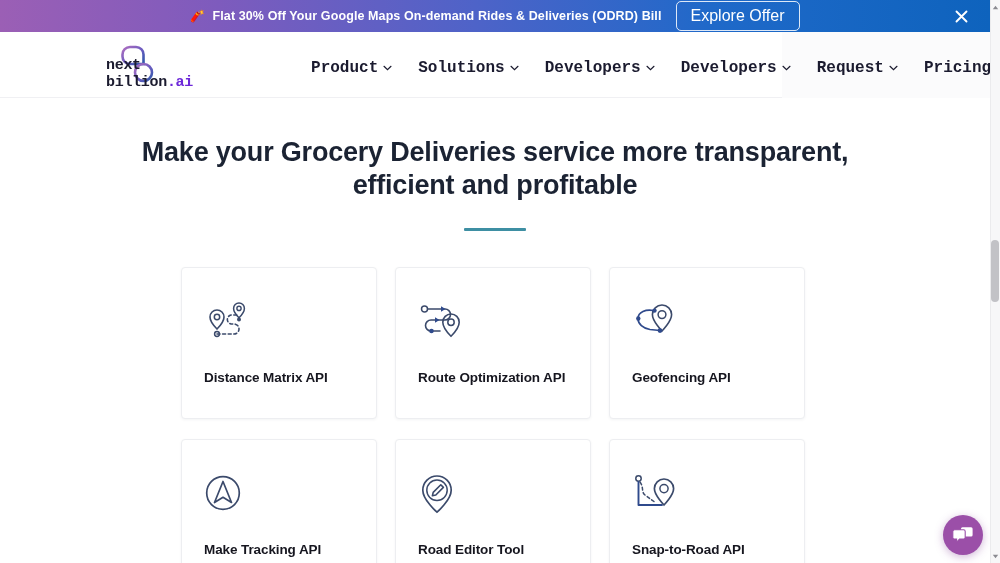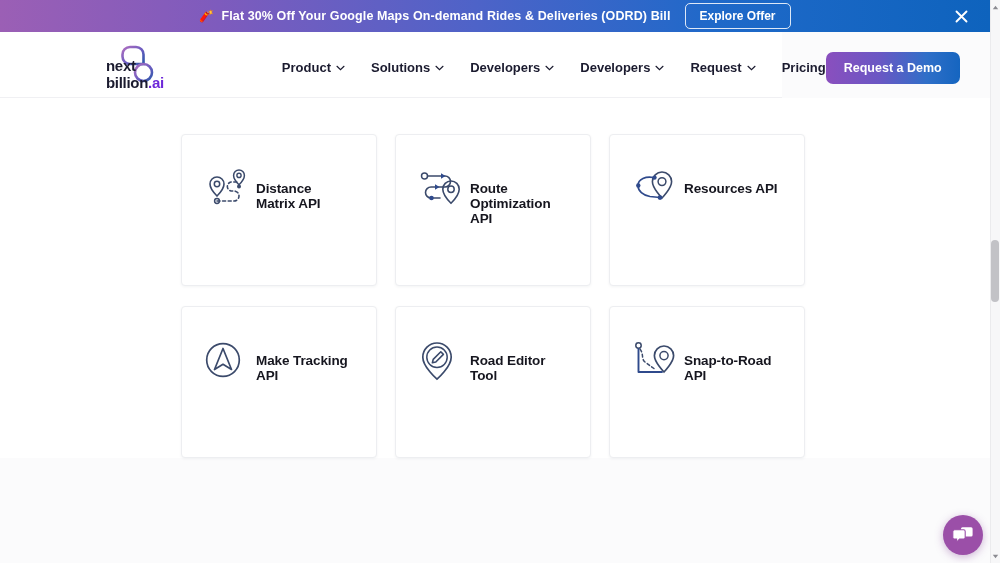--- a/index.html
+++ b/index.html
@@ -25,43 +25,44 @@
   }
   .promo-inner { display:flex; align-items:center; gap:14px; }
   .promo-text {
     color:#ffffff; font-size:12.5px; font-weight:700; letter-spacing:.1px;
     display:flex; align-items:center; gap:7px; white-space:nowrap;
   }
   .promo-emoji { font-size:12px; line-height:1; display:inline-block; }
   .explore-offer {
     border:1px solid rgba(255,255,255,.85);
     color:#ffffff; background:transparent;
-    font-size:12px; font-weight:700; font-family:inherit;
+    font-size:16px; font-weight:400; font-family:inherit;
     padding:5px 14px; border-radius:5px; cursor:pointer;
     white-space:nowrap;
     text-align:center;
   }
   .promo-close {
     position:absolute; right:20px; top:50%; transform:translateY(-50%);
     width:18px; height:18px; cursor:pointer;
     display:flex; align-items:center; justify-content:center;
   }
 
   
   .site-header {
     width:782px; height:66px; background:#ffffff;
     display:flex; align-items:center; padding:6px 34px 0 0;
     border-bottom:1px solid #f0f0f3;
+    font-family:Liberation Mono, monospace;
   }
   .logo-wrap { display:flex; align-items:center; margin-left:100px; cursor:pointer; }
 
   .main-nav { display:flex; align-items:center; gap:26px; margin-left:118px; }
   .nav-item {
     display:flex; align-items:center; gap:5px;
-    font-size:13px; font-weight:700; color:#1b1b2f;
+    font-size:16px; font-weight:700; color:#1b1b2f;
     cursor:pointer; white-space:nowrap;
   }
   .chev { display:block; }
 
   .header-actions { display:flex; align-items:center; gap:12px; margin-left:auto; margin-right:60px; }
   .btn-start-trial {
     border:1px solid #d8d8de; background:#fff; color:#6b6b78;
     font-size:12.5px; font-weight:600; font-family:inherit;
     padding:8px 17px; border-radius:7px; cursor:pointer; white-space:nowrap;
   }
@@ -86,21 +87,21 @@
   .cards-grid {
     width:628px; margin:0 auto;
     display:grid; grid-template-columns:repeat(3, 196px);
     gap:20px 18px;
   }
   .api-card {
     height:152px; background:#ffffff;
     border:1px solid #edeef1; border-radius:4px;
     box-shadow:0 1px 3px rgba(25,30,60,.05);
     padding:28px 22px 0; cursor:pointer;
-    display:flex; flex-direction:row;
+    display:flex; flex-direction:column;
   }
   .card-icon { height:56px; display:flex; align-items:center; }
   .card-title {
     margin-top:18px;
     font-size:13.5px; font-weight:700; color:#16161f; letter-spacing:-.1px;
   }
 
   
   .chat-widget {
     position:absolute; right:17px; bottom:8px;
@@ -205,20 +206,24 @@
       <div class="nav-item">
         <span>Pricing</span>
       </div>
     </nav>
 
     <div class="header-actions">
       <button class="btn-request-demo">Request a Demo</button>
     </div>
   </header>
 
+  <section class="hero">
+    <h1 class="hero-title">Make your Grocery Deliveries service more transparent, efficient and profitable</h1>
+    <div class="hero-rule"></div>
+  </section>
 
   <section class="cards-section">
     <div class="cards-grid">
 
       <div class="api-card">
         <div class="card-icon">
           <svg width="52" height="46" viewBox="0 0 52 46" aria-hidden="true">
             <path d="M13 9 a7 7 0 0 1 7 7 c0 5-7 12-7 12 s-7-7-7-12 a7 7 0 0 1 7-7 z" fill="none" stroke="#3b4a6b" stroke-width="1.6"></path>
             <circle cx="13" cy="16" r="2.7" fill="none" stroke="#3b4a6b" stroke-width="1.5"></circle>
             <path d="M35 2 a5.4 5.4 0 0 1 5.4 5.4 c0 3.9-5.4 9.3-5.4 9.3 s-5.4-5.4-5.4-9.3 A5.4 5.4 0 0 1 35 2 z" fill="none" stroke="#3b4a6b" stroke-width="1.5"></path>
@@ -250,21 +255,21 @@
         <div class="card-icon">
           <svg width="52" height="46" viewBox="0 0 52 46" aria-hidden="true">
             <path d="M30 4 a9.6 9.6 0 0 1 9.6 9.6 c0 6.8-9.6 16.4-9.6 16.4 s-9.6-9.6-9.6-16.4 A9.6 9.6 0 0 1 30 4 z" fill="none" stroke="#3b4a6b" stroke-width="1.6"></path>
             <circle cx="30" cy="13.6" r="3.9" fill="none" stroke="#3b4a6b" stroke-width="1.5"></circle>
             <path d="M21.5 9.5 C14 8 6 11 6 17.5 C6 23 11 27.5 18 28.5 L28 29.5" fill="none" stroke="#2f4a8c" stroke-width="1.7" stroke-linecap="round"></path>
             <circle cx="22.5" cy="9.6" r="2.2" fill="#2f4a8c"></circle>
             <circle cx="6.3" cy="17.5" r="2.2" fill="#2f4a8c"></circle>
             <circle cx="28" cy="29.6" r="2.4" fill="#2f4a8c"></circle>
           </svg>
         </div>
-        <div class="card-title">Resources API</div>
+        <div class="card-title">Geofencing API</div>
       </div>
 
       <div class="api-card">
         <div class="card-icon">
           <svg width="52" height="46" viewBox="0 0 52 46" aria-hidden="true">
             <circle cx="19" cy="20" r="16.3" fill="none" stroke="#3b4a6b" stroke-width="1.7"></circle>
             <path d="M19 8.5 L27.5 29.5 L19 24.3 L10.5 29.5 z" fill="none" stroke="#3b4a6b" stroke-width="1.7" stroke-linejoin="round"></path>
           </svg>
         </div>
         <div class="card-title">Make Tracking API</div>

